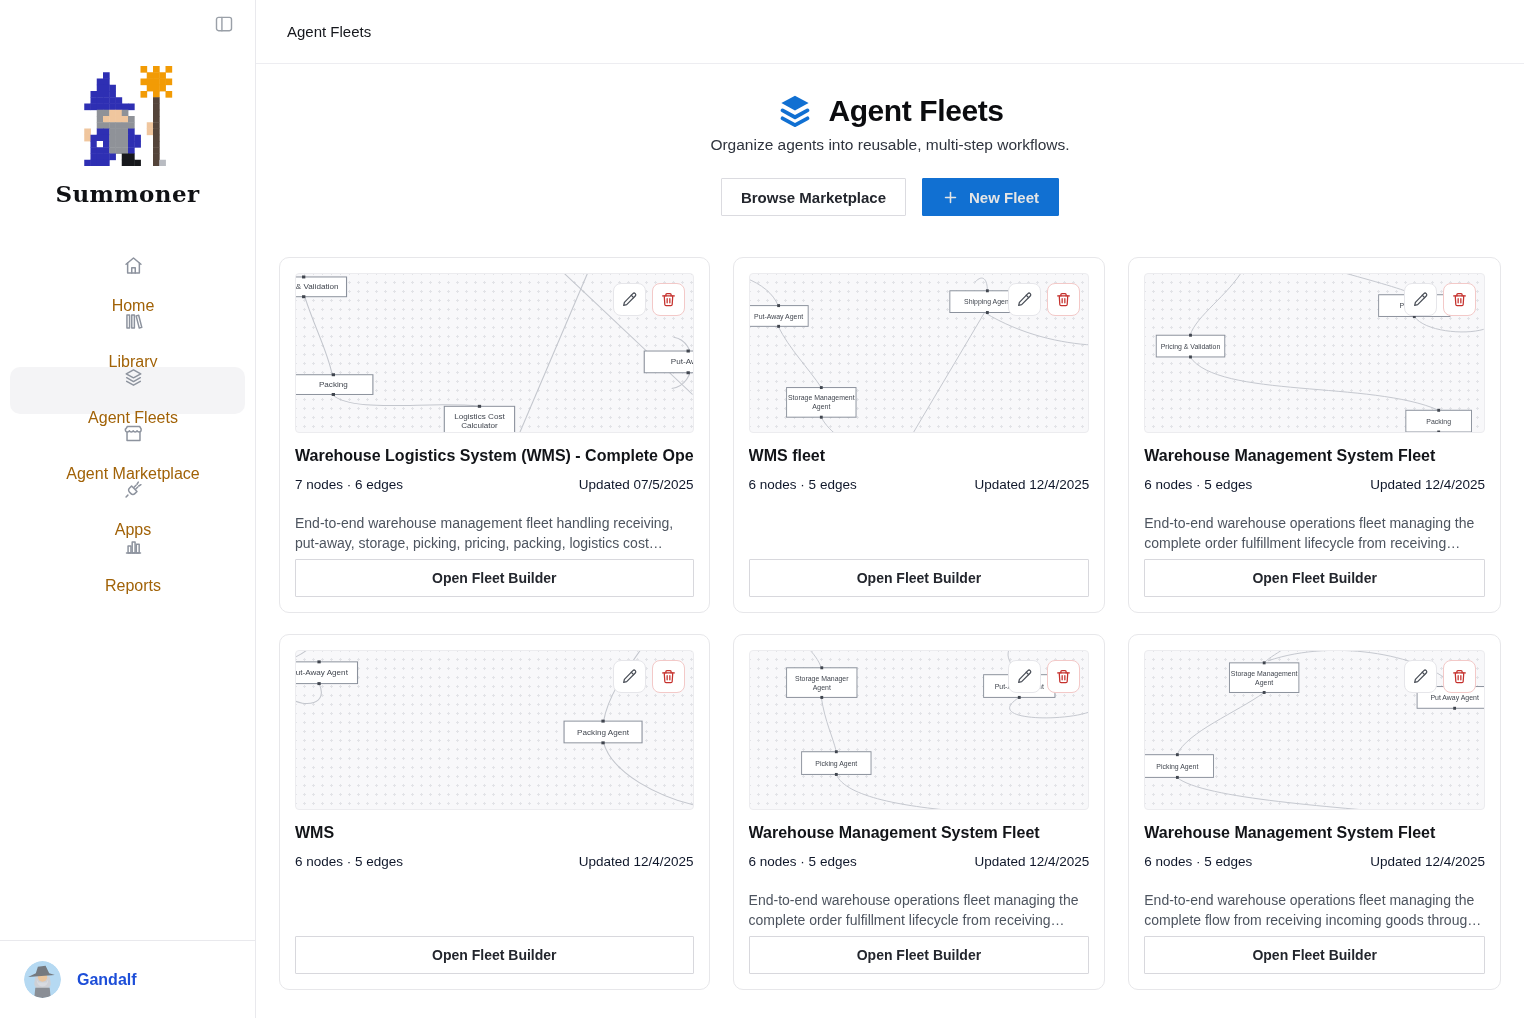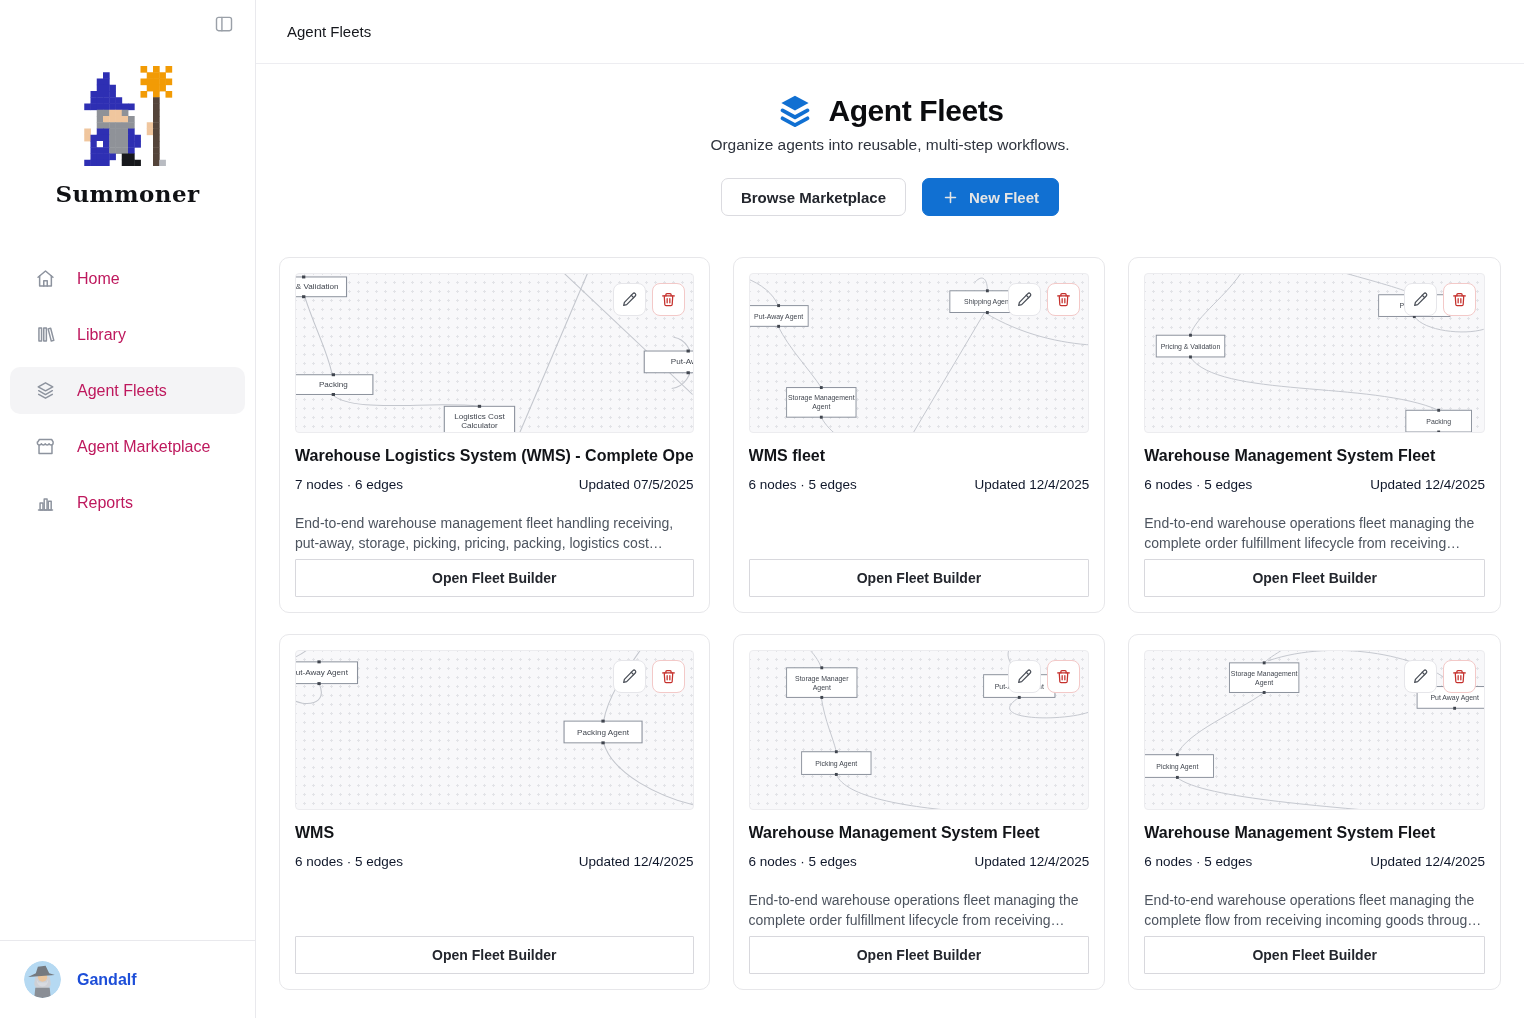--- a/index.html
+++ b/index.html
@@ -11,42 +11,42 @@
   .sidebar { width:256px; flex:0 0 256px; border-right:1px solid #e9e9ed;
     display:flex; flex-direction:column; position:relative; background:#fff; }
   .collapse-btn { position:absolute; top:14px; right:20px; width:22px; height:22px;
     background:none; border:none; color:#9aa0a8; cursor:pointer; padding:0; }
   .collapse-btn svg { width:20px; height:20px; }
   .logo { display:block; margin:66px auto 0; width:100px; height:100px; image-rendering:pixelated; }
   .brand { text-align:center; margin-top:14px; font-family:"DejaVu Serif","Liberation Serif",serif;
     font-weight:700; font-size:23px; letter-spacing:.4px; color:#101114; }
   .nav { margin-top:48px; padding:0 10px; display:flex; flex-direction:column; gap:9px; }
   .nav-item { height:47px; display:flex; align-items:center; gap:21px; padding:0 14px 0 25px;
-    border-radius:10px; font-size:16px; color:#be185d; cursor:pointer; background:transparent; border:none; text-align:center; }
+    border-radius:10px; font-size:16px; color:#a16207; cursor:pointer; background:transparent; border:none; text-align:center;flex-direction:column; }
   .nav-item.active { background:#f4f4f6; }
   .nav-item .ic { width:21px; height:21px; color:#8d939e; flex:0 0 21px; }
   .ic { stroke:currentColor; fill:none; stroke-width:1.7; stroke-linecap:round; stroke-linejoin:round; }
   .user-row { margin-top:auto; border-top:1px solid #e9e9ed; padding:20px 24px; display:flex;
     align-items:center; gap:16px; cursor:pointer; background:none; border-left:none; border-right:none; border-bottom:none; }
   .avatar { width:37px; height:37px; border-radius:50%; flex:0 0 37px; }
   .user-name { font-size:16px; font-weight:700; color:#1d4ed8; }
 
   
   .main { flex:1; display:flex; flex-direction:column; min-width:0; }
   .topbar { height:64px; flex:0 0 64px; border-bottom:1px solid #ededf1; display:flex;
     align-items:center; padding-left:31px; font-size:15px; font-weight:500; }
   .content { flex:1; overflow:hidden; padding:0 23px 12px; }
 
   .hero { padding-top:30px; text-align:center; }
   .hero-title-row { display:flex; align-items:center; justify-content:center; gap:14px; }
   .hero-icon { width:38px; height:34px; }
   .hero h1 { font-size:30px; font-weight:800; letter-spacing:-.4px; color:#0b0c0f; }
   .hero-sub { margin-top:8px; font-size:15.5px; color:#2f343e; }
   .hero-actions { margin-top:24px; display:flex; justify-content:center; gap:16px; }
-  .btn { height:38px; border-radius:7px; font-size:15px; font-weight:600; cursor:pointer;
+  .btn { height:38px; border-radius:1px; font-size:15px; font-weight:600; cursor:pointer;
     display:inline-flex; align-items:center; justify-content:center; padding:0 19px;
     font-family:inherit; }
   .btn-outline { background:#fff; border:1px solid #dbdbe0; color:#23262d; }
   .btn-primary { background:var(--accent,#1170d2); border:1px solid var(--accent,#1170d2);
     color:#e5e5e5; gap:10px; }
   .btn-primary .ic { width:17px; height:17px; stroke-width:2.2; }
 
   
   .grid { margin-top:41px; display:grid; grid-template-columns:repeat(3,1fr); gap:21px 23px; }
   .card { height:356px; background:#fff; border:1px solid #e7e7ea; border-radius:10px;
@@ -235,20 +235,31 @@
   </button>
         <button class="nav-item">
     <svg class="ic" viewBox="0 0 24 24">
             <path d="M4.6 10.6V20h14.8v-9.4"></path>
             <path d="M3.3 6.8 5 4h14l1.7 2.8v1.3c0 1.3-1.1 2.3-2.4 2.3-1 0-1.9-.6-2.2-1.5-.3.9-1.2 1.5-2.2 1.5s-1.9-.6-2.2-1.5c-.3.9-1.2 1.5-2.2 1.5s-1.9-.6-2.2-1.5c-.3.9-1.2 1.5-2.2 1.5-1.3 0-2.4-1-2.4-2.3V6.8Z"></path>
           </svg>
     <span>Agent Marketplace</span>
   </button>
         <button class="nav-item">
     <svg class="ic" viewBox="0 0 24 24">
+            <path d="M9.8 8 16 14.2l-2.5 2.5a3.1 3.1 0 0 1-4.4 0l-1.8-1.8a3.1 3.1 0 0 1 0-4.4L9.8 8Z"></path>
+            <path d="m12.6 9.4 2.3-2.3"></path>
+            <path d="m14.6 11.4 2.3-2.3"></path>
+            <path d="m5.6 18.4-2.1 2.1"></path>
+            <path d="M17.5 3.5 16 6"></path>
+            <path d="M20.5 6.5 18 8"></path>
+          </svg>
+    <span>Apps</span>
+  </button>
+        <button class="nav-item">
+    <svg class="ic" viewBox="0 0 24 24">
             <path d="M4 20.5h16"></path>
             <rect x="5.8" y="12.5" width="3.3" height="8"></rect>
             <rect x="10.5" y="8" width="3.3" height="12.5"></rect>
             <rect x="15.2" y="10.5" width="3.3" height="10"></rect>
           </svg>
     <span>Reports</span>
   </button>
       </nav>
     <button class="user-row">
       <svg class="avatar" viewBox="0 0 36 36">

